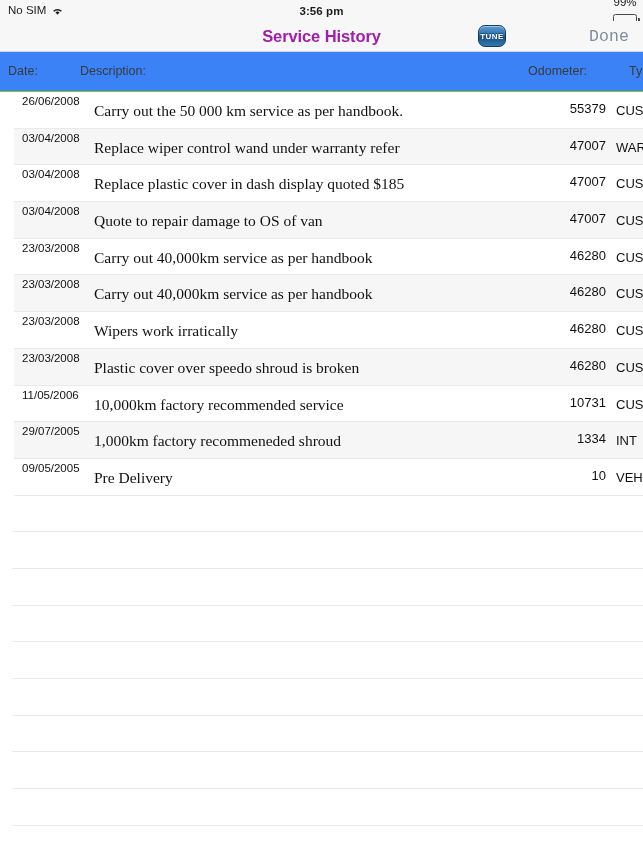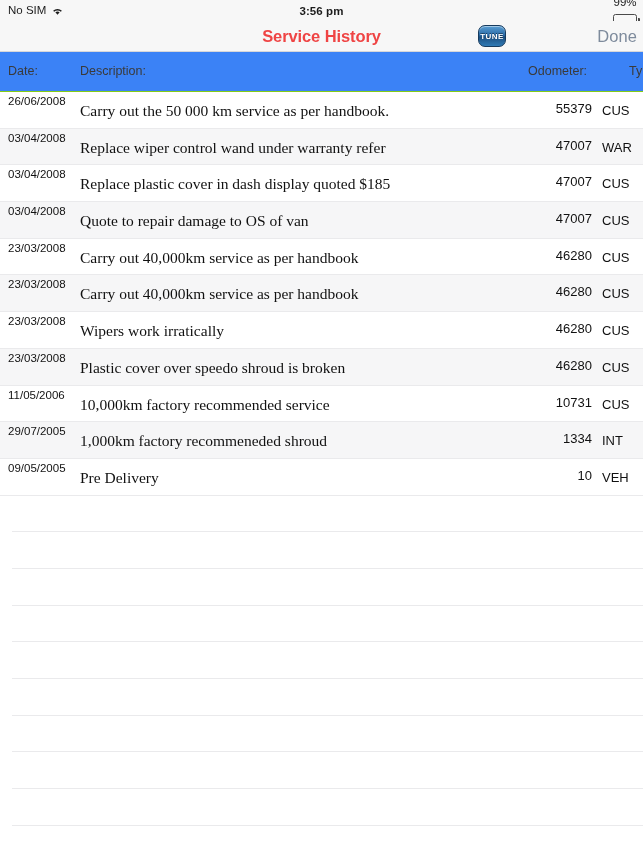--- a/index.html
+++ b/index.html
@@ -98,21 +98,21 @@
     background: #f7f7f7;
     border-bottom: 1px solid #d7d7d9;
   }
   #nav-title {
     position: absolute;
     left: 0; right: 0;
     top: 6px;
     text-align: center;
     font-size: 16.5px;
     font-weight: bold;
-    color: #ef4444;
+    color: #a21caf;
     letter-spacing: -0.1px;
   }
   #tune-badge {
     position: absolute;
     left: 478px;
     top: 4px;
     width: 28px;
     height: 22px;
     border-radius: 7px;
     background: linear-gradient(#5a9fd4 0%, #2c6ca8 45%, #1d4f80 55%, #2f7ab5 100%);
@@ -124,25 +124,26 @@
   }
   #tune-badge span {
     font-size: 8px;
     font-weight: bold;
     color: #ffffff;
     letter-spacing: 0.4px;
     text-shadow: 0 -1px 0 rgba(0,0,0,0.45);
   }
   #done-button {
     position: absolute;
-    right: 6px;
+    right: 14px;
     top: 6px;
     font-size: 16.5px;
     color: #7e8b9c;
     letter-spacing: 0.1px;
+    font-family: Liberation Mono, monospace;
   }
 
   
   #table {
     position: absolute;
     top: 52px; left: 0;
     width: 643px;
     height: 805px;
     background: #ffffff;
   }
@@ -164,20 +165,21 @@
   .col-odo   { left: 510px; width: 83px; text-align: right; }
   .col-type  { left: 601px; width: 42px; margin-left: 28px; }
 
   #header-row .col-odo { text-align: left; left: 528px; width: 70px; }
 
   .data-row {
     position: relative;
     height: 36.7px;
     background: #ffffff;
     border-bottom: 1px solid #eaeaec;
+    margin-left: 14px;
   }
   .data-row.alt { background: #f6f6f7; }
 
   .data-row .cell { position: absolute; }
 
   .c-date {
     left: 8px;
     top: 3px;
     width: 68px;
     font-size: 11.5px;

